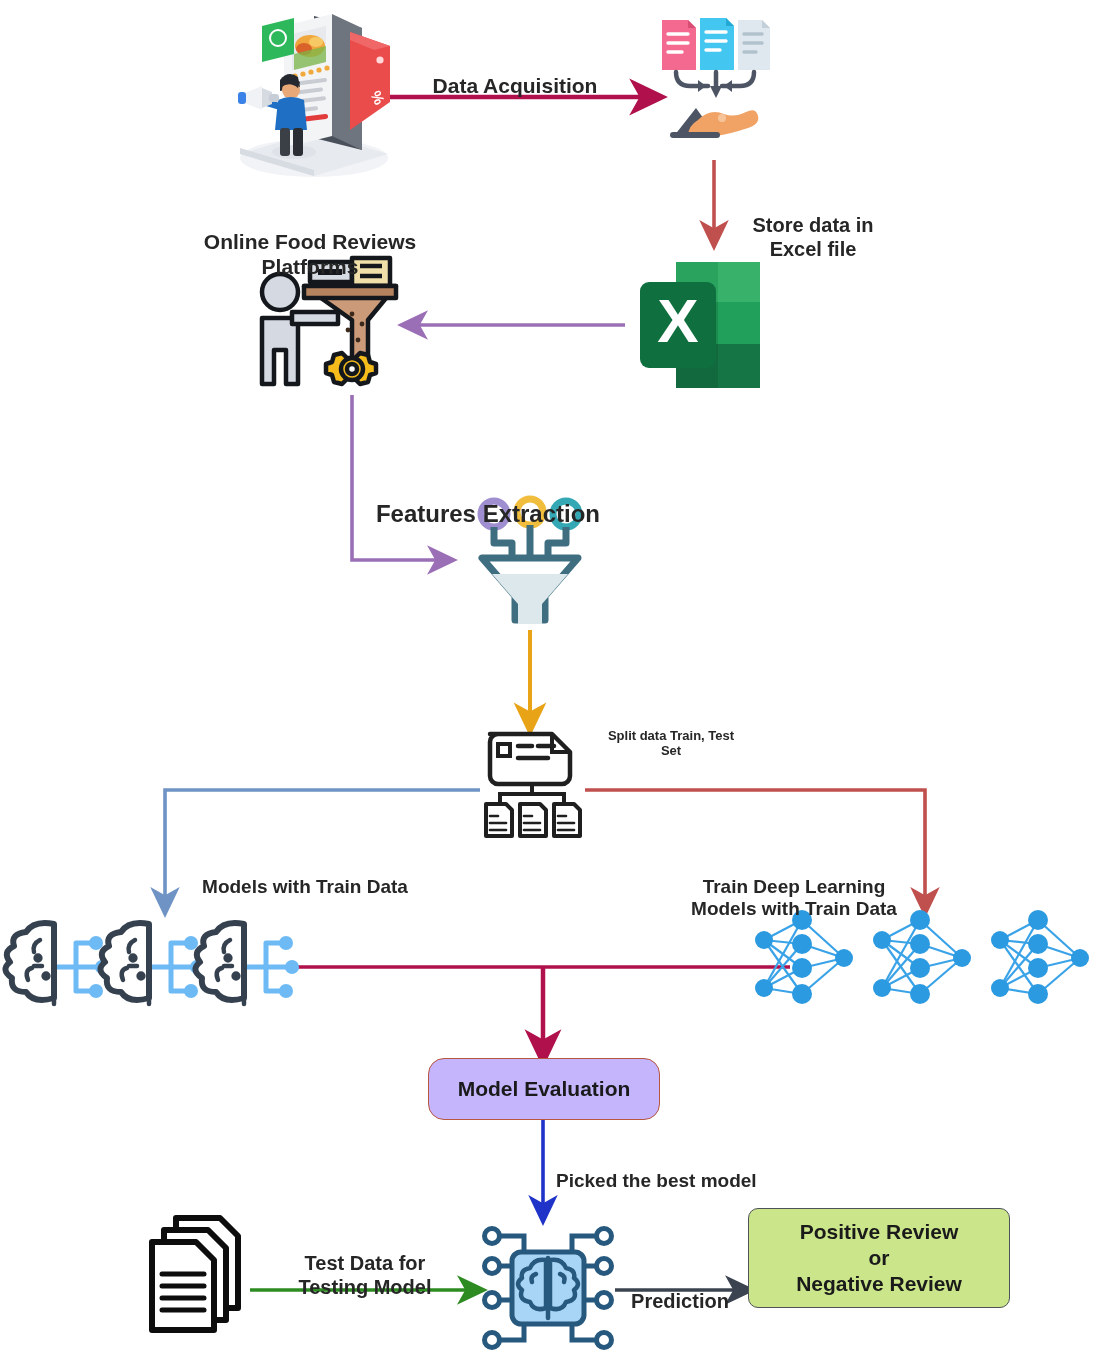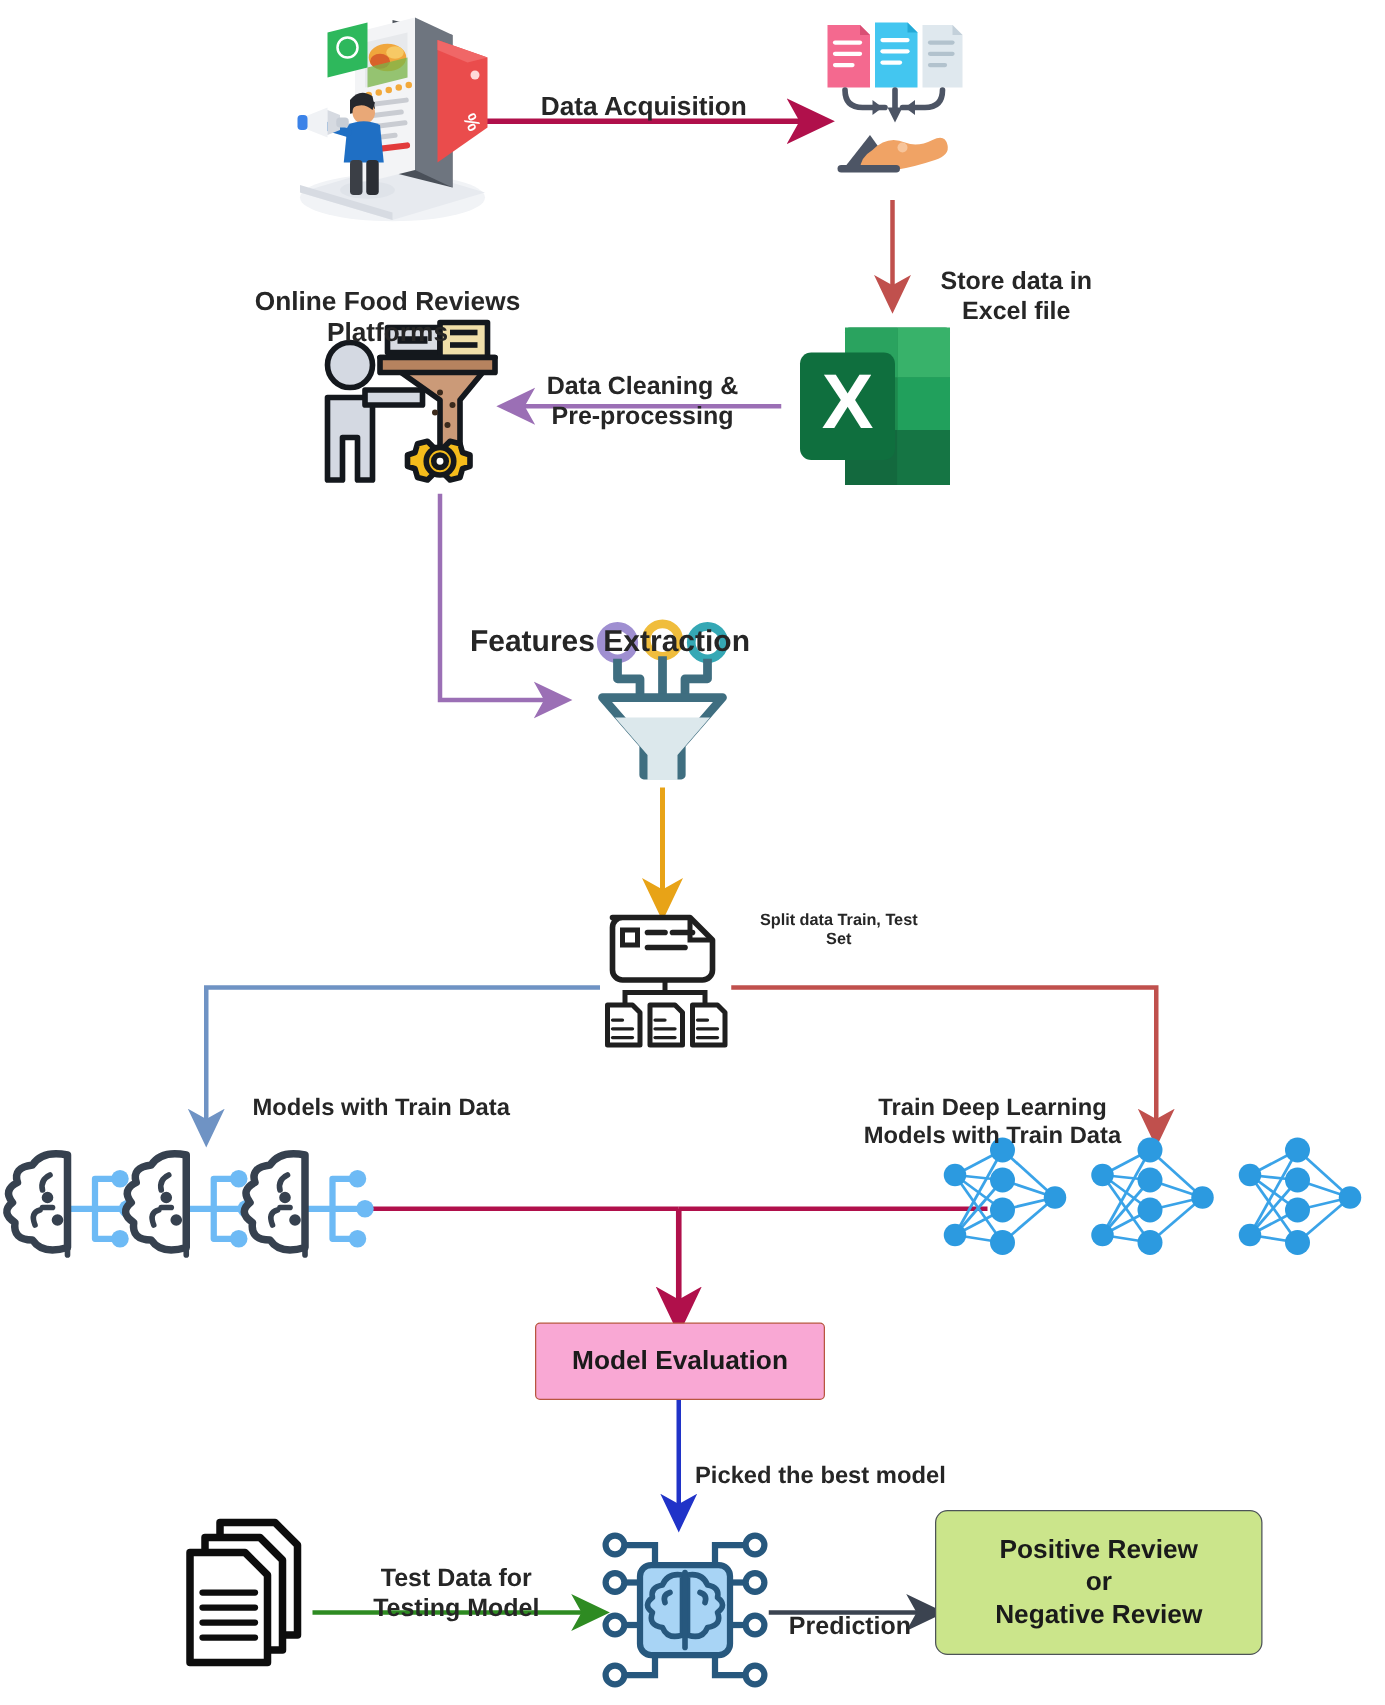--- a/index.html
+++ b/index.html
@@ -4,21 +4,21 @@
 <style>
   html,body{margin:0;padding:0;background:#ffffff;}
   body{width:1108px;height:1364px;position:relative;
        font-family:"Liberation Sans","DejaVu Sans",sans-serif;
        color:#262626;overflow:hidden;}
   #stage{position:absolute;left:0;top:0;width:1108px;height:1364px;}
   .lbl{position:absolute;font-weight:bold;line-height:1.18;text-align:center;color:#262626;margin-top:44px;}
   .node{position:absolute;}
   .box{position:absolute;box-sizing:border-box;display:flex;align-items:center;
        justify-content:center;text-align:center;font-weight:bold;line-height:1.25;}
-  .box.eval{background:#f9a8d4;border:1.6px solid #b8563f;border-radius:4px;color:#1a1a1a;}
+  .box.eval{background:#c4b5fd;border:1.6px solid #b8563f;border-radius:16px;color:#1a1a1a;}
   .box.out{background:#cbe58b;border:1.6px solid #4d5357;border-radius:10px;color:#1a1a1a;}
   svg{position:absolute;left:0;top:0;overflow:visible;}
   .arrows{pointer-events:none;}
 </style>
 </head>
 <body>
 
 <div id="stage">
 
   <svg class="arrows" width="1108" height="1364" viewBox="0 0 1108 1364">
@@ -376,44 +376,40 @@
       <g fill="none" stroke="#27587e" stroke-width="4.5" stroke-linecap="round" stroke-linejoin="round">
         <path d="M68,44 q-12,-2 -16,8 q-10,2 -8,10 q-8,6 0,12 q-4,10 8,12 q4,10 16,6 z"></path>
         <path d="M72,44 q12,-2 16,8 q10,2 8,10 q8,6 0,12 q4,10 -8,12 q-4,10 -16,6 z"></path>
         <line x1="70" y1="42" x2="70" y2="102"></line>
         <path d="M58,58 q-6,2 -4,8"></path>
           <path d="M82,58 q6,2 4,8"></path>
       </g>
     </svg>
   </div>
 
-  <div class="box out" style="left:748px;top:1208px;width:262px;height:116px;font-size:21px;">
+  <div class="box out" style="left:748px;top:1208px;width:262px;height:100px;font-size:21px;">
     <div>
       <div>Positive Review</div>
       <div>or</div>
       <div>Negative Review</div>
     </div>
   </div>
 
   <div class="lbl" style="left:150px;top:186px;width:320px;font-size:21px;">
     <div>Online Food Reviews</div>
     <div>Platforms</div>
   </div>
 
   <div class="lbl" style="left:390px;top:30px;width:250px;font-size:21px;">Data Acquisition</div>
 
   <div class="lbl" style="left:718px;top:170px;width:190px;font-size:20px;">
     <div>Store data in</div>
     <div>Excel file</div>
   </div>
 
-  <div class="lbl" style="left:404px;top:254px;width:220px;font-size:20px;">
-    <div>Data Cleaning &amp;</div>
-    <div>Pre-processing</div>
-  </div>
 
   <div class="lbl" style="left:360px;top:456px;width:240px;font-size:24px;text-align:right;">Features Extraction</div>
 
   <div class="lbl" style="left:546px;top:684px;width:250px;font-size:13px;">
     <div>Split data Train, Test</div>
     <div>Set</div>
   </div>
 
   <div class="lbl" style="left:170px;top:832px;width:270px;font-size:19px;">
     <div>Models with Train Data</div>

